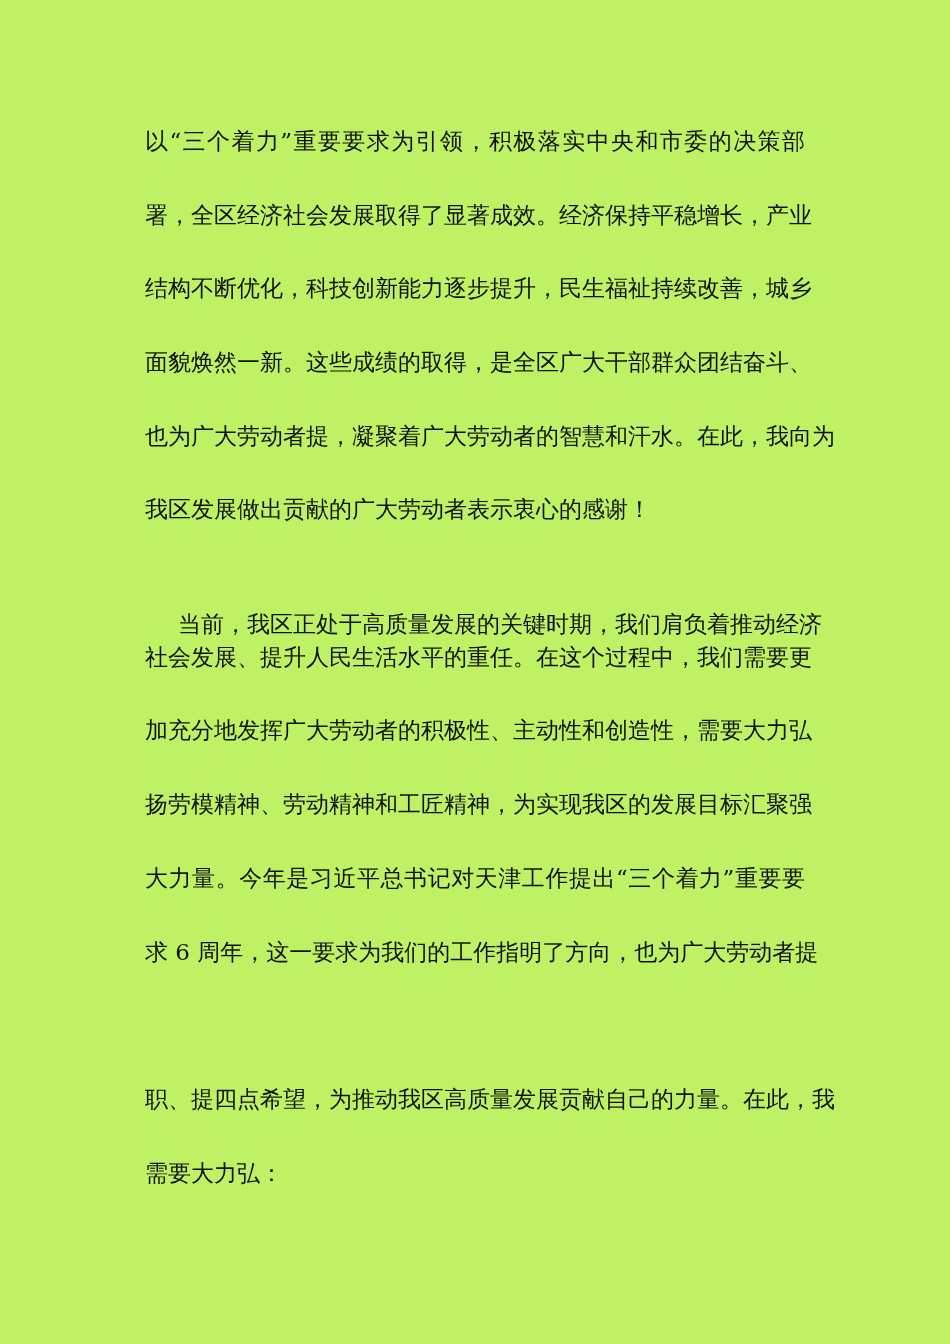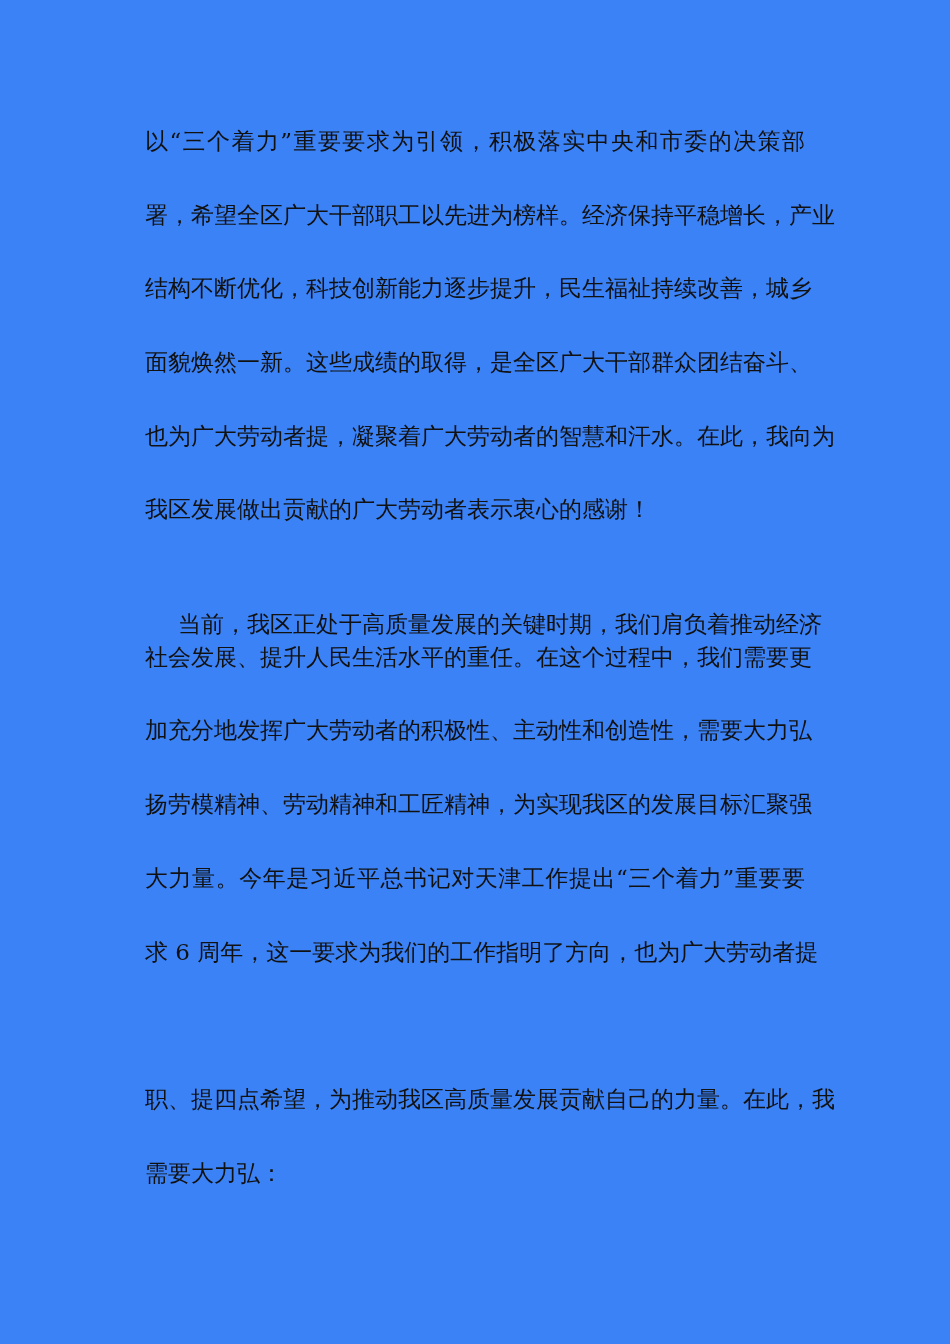--- a/index.html
+++ b/index.html
@@ -13,21 +13,21 @@
     position: relative;
     overflow: hidden;
     font-family: "DejaVu Serif", "Liberation Serif", serif;
     color: #111111;
   }
   .page {
     position: absolute;
     left: 0; top: 0;
     width: 950px;
     height: 1344px;
-    background: #3b82f6;
+    background: #bef264;
   }
   .line {
     position: absolute;
     left: 145px;
     width: 660px;
     height: 30px;
     line-height: 30px;
     font-size: 23px;
     white-space: nowrap;
     text-align: justify;
@@ -43,21 +43,21 @@
     width: 627px;
     margin-top: 41px;
   }
 </style>
 </head>
 <body>
 
 <div class="page">
 
   <div class="line" style="top:126px">以“三个着力”重要要求为引领，积极落实中央和市委的决策部</div>
-  <div class="line" style="top:200px">署，希望全区广大干部职工以先进为榜样。经济保持平稳增长，产业</div>
+  <div class="line" style="top:200px">署，全区经济社会发展取得了显著成效。经济保持平稳增长，产业</div>
   <div class="line" style="top:273px">结构不断优化，科技创新能力逐步提升，民生福祉持续改善，城乡</div>
   <div class="line" style="top:347px">面貌焕然一新。这些成绩的取得，是全区广大干部群众团结奋斗、</div>
   <div class="line" style="top:421px">也为广大劳动者提，凝聚着广大劳动者的智慧和汗水。在此，我向为</div>
   <div class="line last" style="top:494px">我区发展做出贡献的广大劳动者表示衷心的感谢！</div>
 
   <div class="line indent" style="top:568px">当前，我区正处于高质量发展的关键时期，我们肩负着推动经济</div>
   <div class="line" style="top:715px">加充分地发挥广大劳动者的积极性、主动性和创造性，需要大力弘</div>
   <div class="line" style="top:642px">社会发展、提升人民生活水平的重任。在这个过程中，我们需要更</div>
   <div class="line" style="top:863px">大力量。今年是习近平总书记对天津工作提出“三个着力”重要要</div>
   <div class="line" style="top:789px">扬劳模精神、劳动精神和工匠精神，为实现我区的发展目标汇聚强</div>

